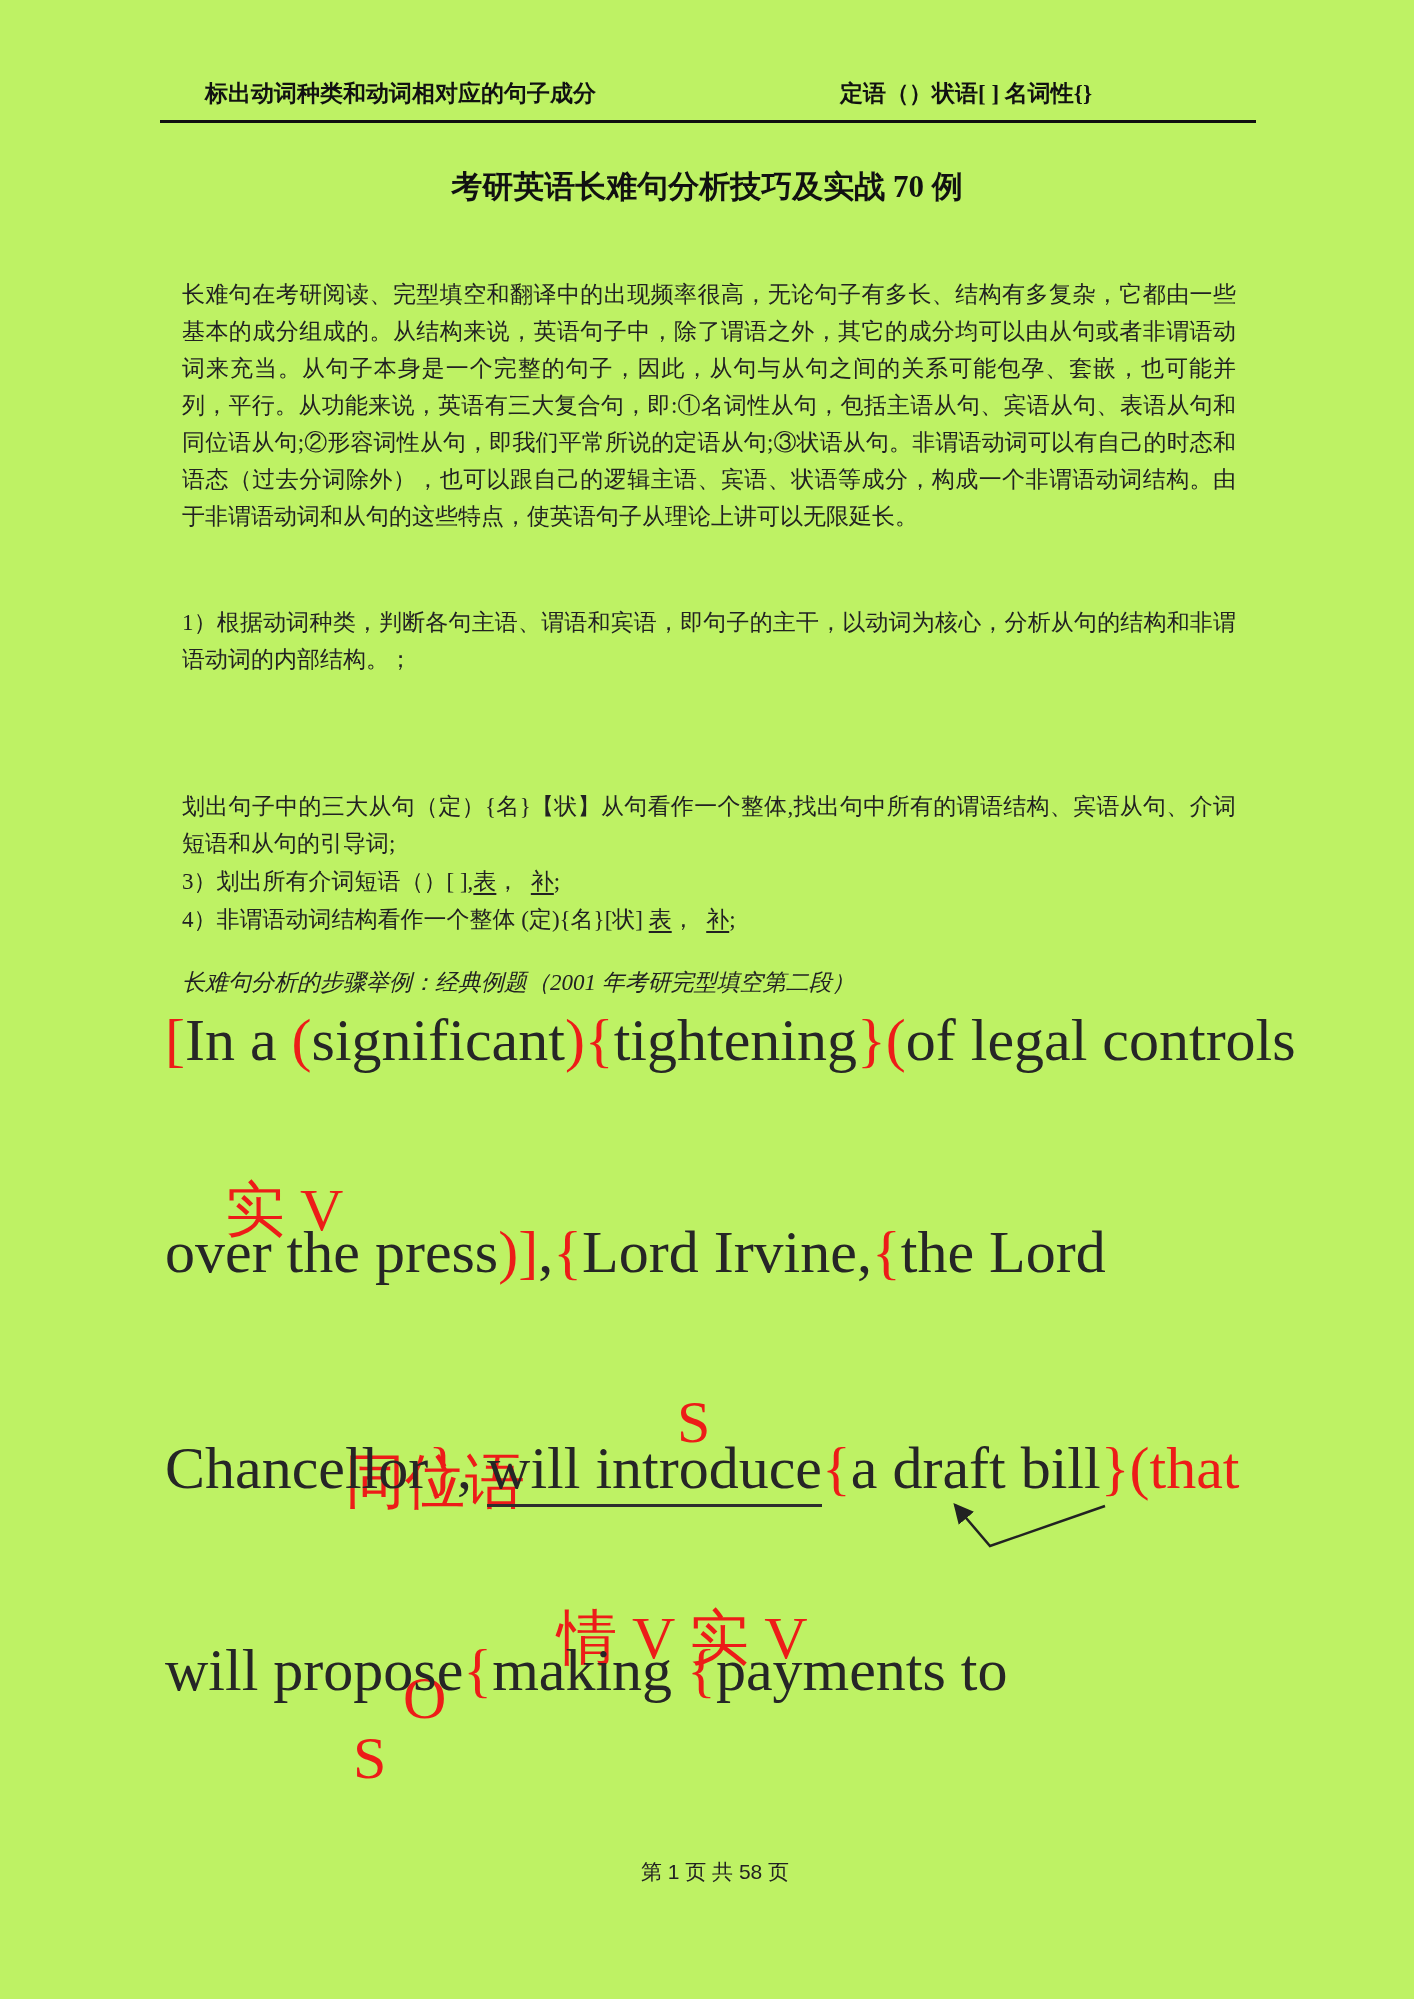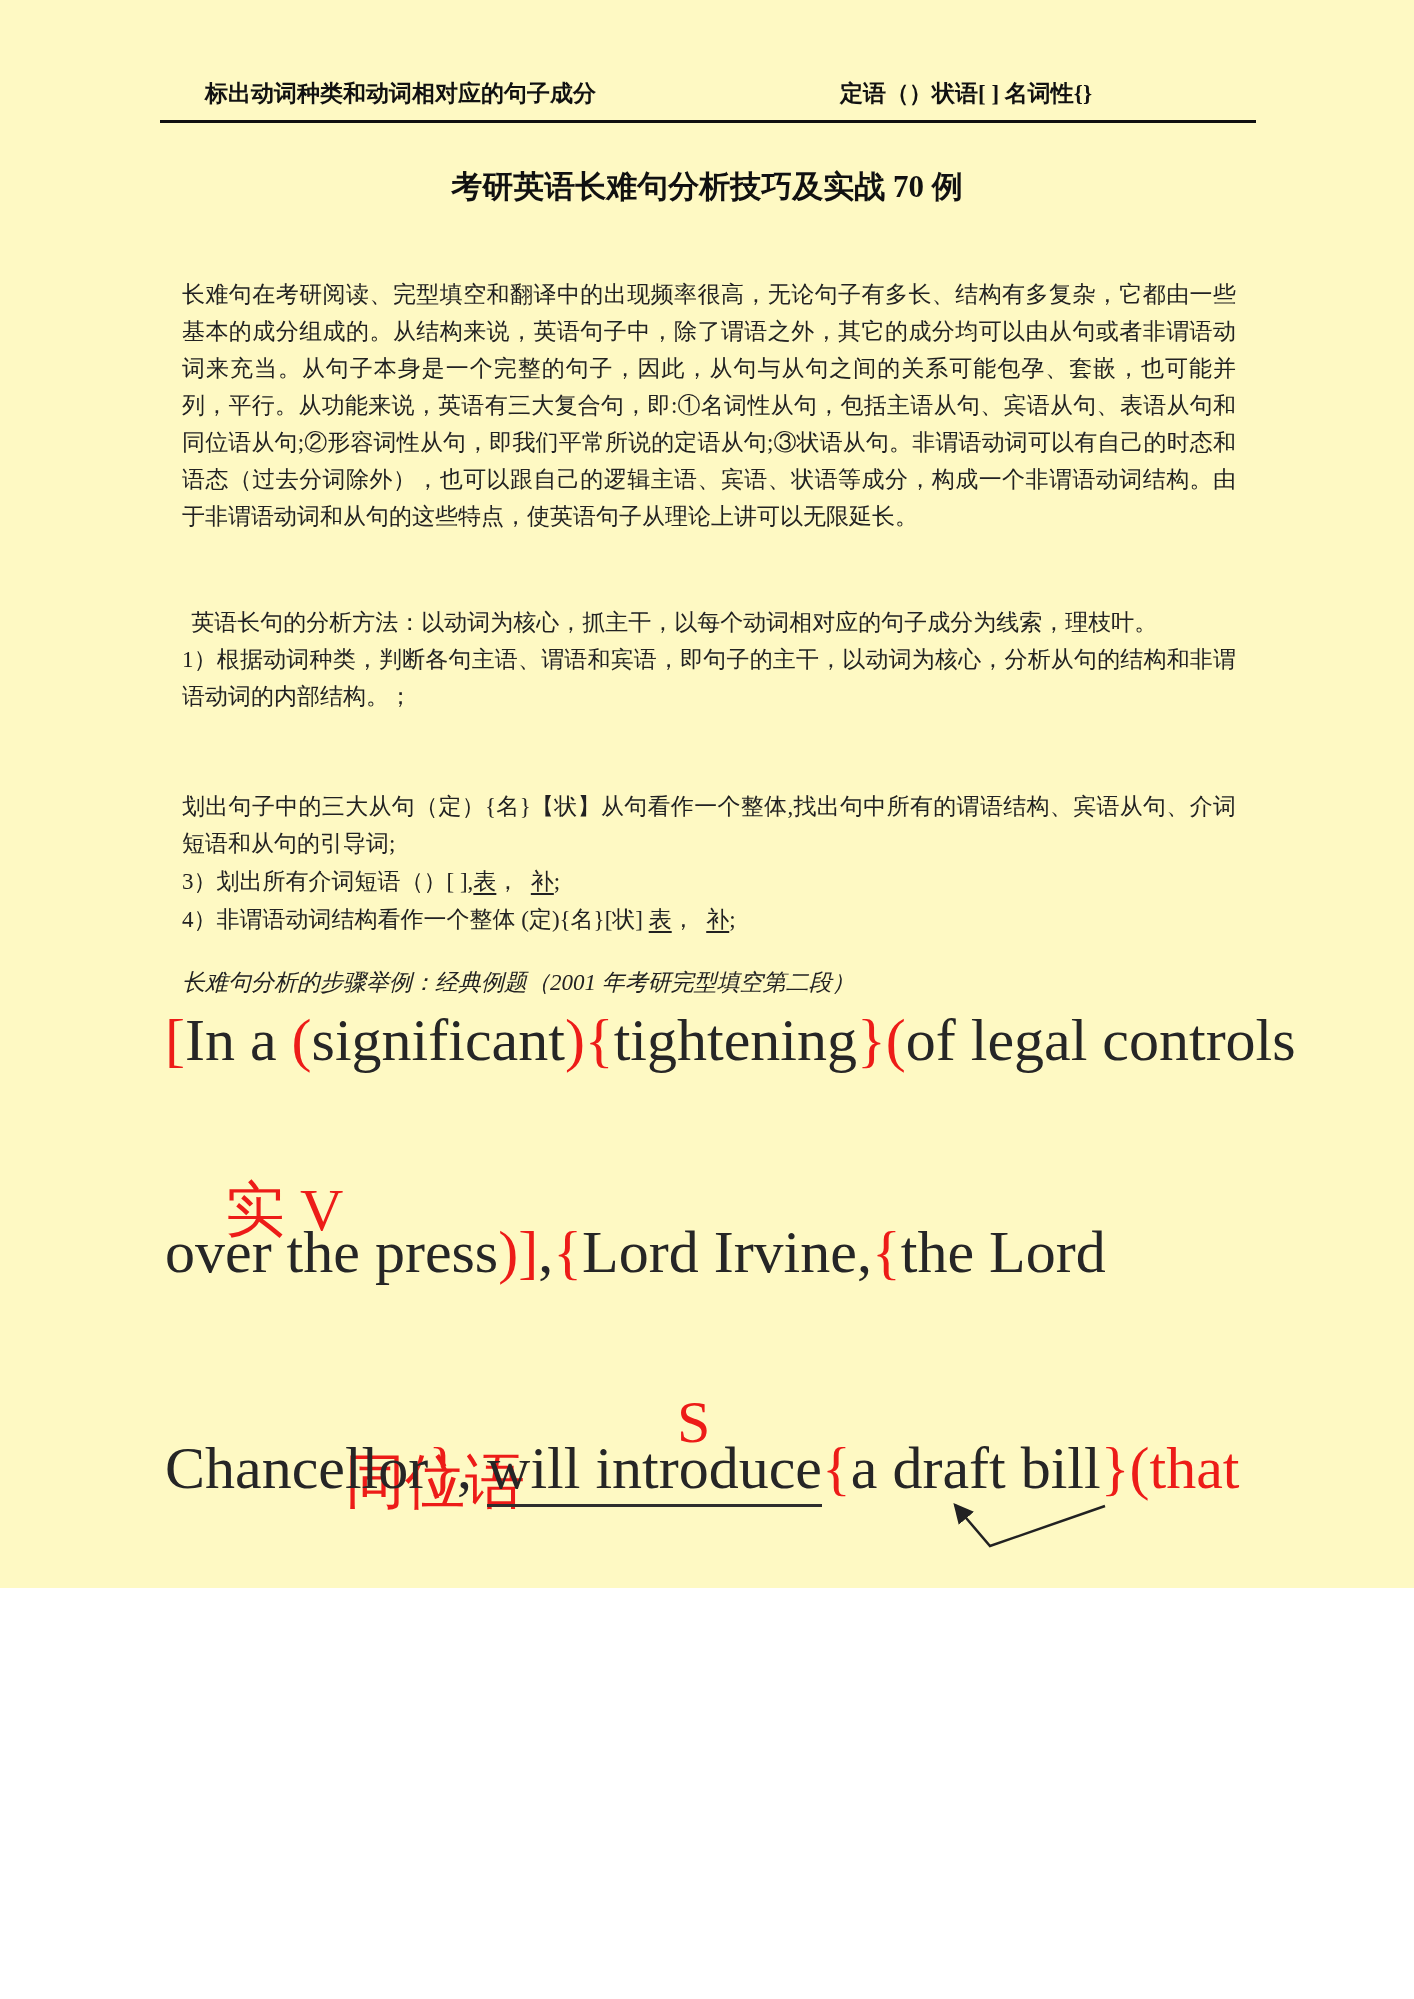--- a/index.html
+++ b/index.html
@@ -1,18 +1,18 @@
 <!DOCTYPE html>
 <html><head>
 <meta charset="utf-8">
 <style>
   :root{ --red:#ed1c18; --ink:#1f1f1f; }
   html,body{ margin:0; padding:0; background:#fff; }
   .page{
-    position:relative; width:1414px; height:1588px; background:#fef9c3;
+    position:relative; width:1414px; height:1999px; background:#bef264;
     font-family:"Liberation Serif","DejaVu Serif",serif; color:var(--ink);
     overflow:hidden;
   }
   
   .header{ position:absolute; top:78px; left:205px; width:1050px; font-size:23px; font-weight:bold; color:#111; }
   .header-left{ position:absolute; left:0; top:0; }
   .header-right{ position:absolute; left:635px; top:0; }
   .hrule{ position:absolute; top:120px; left:160px; width:1096px; border-top:3px solid #101010; }
   
   .title{ position:absolute; top:166px; left:0; width:100%; margin:0; text-align:center;
@@ -63,21 +63,20 @@
     <span class="header-left">标出动词种类和动词相对应的句子成分</span>
     <span class="header-right">定语（）状语[ ] 名词性{}</span>
   </div>
   <div class="hrule"></div>
 
   <h1 class="title">考研英语长难句分析技巧及实战 70 例</h1>
 
   <p class="body intro">长难句在考研阅读、完型填空和翻译中的出现频率很高，无论句子有多长、结构有多复杂，它都由一些基本的成分组成的。从结构来说，英语句子中，除了谓语之外，其它的成分均可以由从句或者非谓语动词来充当。从句子本身是一个完整的句子，因此，从句与从句之间的关系可能包孕、套嵌，也可能并列，平行。从功能来说，英语有三大复合句，即:①名词性从句，包括主语从句、宾语从句、表语从句和同位语从句;②形容词性从句，即我们平常所说的定语从句;③状语从句。非谓语动词可以有自己的时态和语态（过去分词除外），也可以跟自己的逻辑主语、宾语、状语等成分，构成一个非谓语动词结构。由于非谓语动词和从句的这些特点，使英语句子从理论上讲可以无限延长。</p>
 
   <div class="body method">
-    <div class="method-line1">英语长句的分析方法：以动词为核心，抓主干，以每个动词相对应的句子成分为线索，理枝叶。</div>
     <div>1）根据动词种类，判断各句主语、谓语和宾语，即句子的主干，以动词为核心，分析从句的结构和非谓语动词的内部结构。；</div>
   </div>
 
   <div class="body steps">
     <div>划出句子中的三大从句（定）{名}【状】从句看作一个整体,找出句中所有的谓语结构、宾语从句、介词短语和从句的引导词;</div>
     <div class="step-line"><span>3）划出所有介词短语（）[ ],</span><span class="ul">表</span><span>，  </span><span class="ul">补</span><span>;</span></div>
     <div class="step-line"><span>4）非谓语动词结构看作一个整体 (定){名}[状] </span><span class="ul">表</span><span>，  </span><span class="ul">补</span><span>;</span></div>
   </div>
 
   <div class="body example-heading">长难句分析的步骤举例：经典例题（2001 年考研完型填空第二段）</div>

